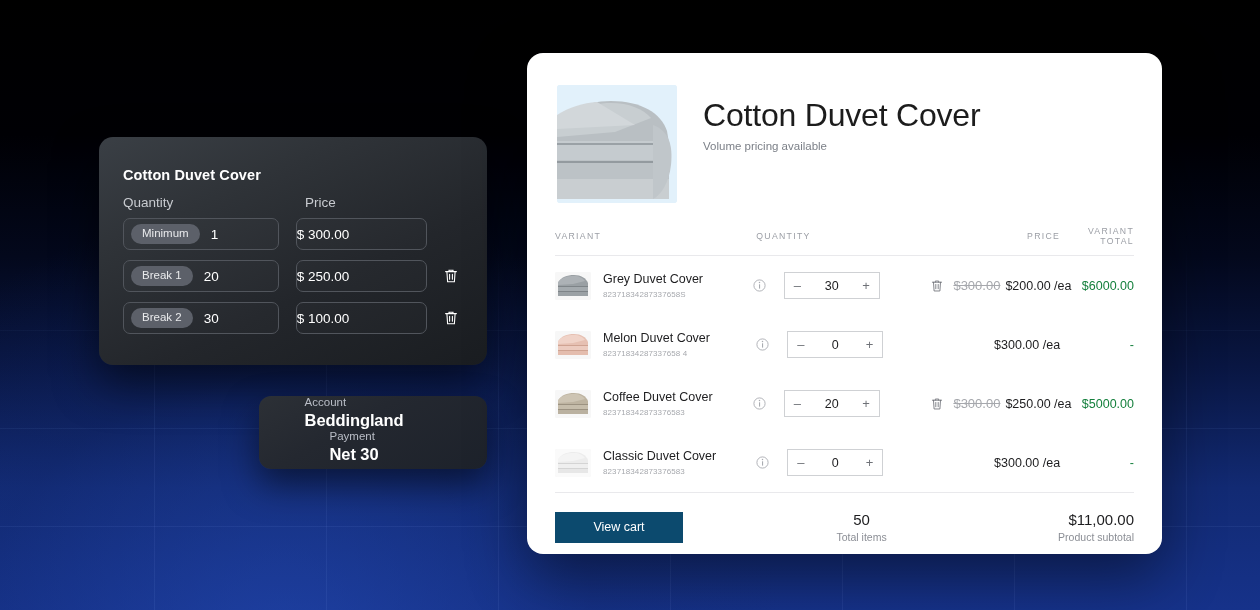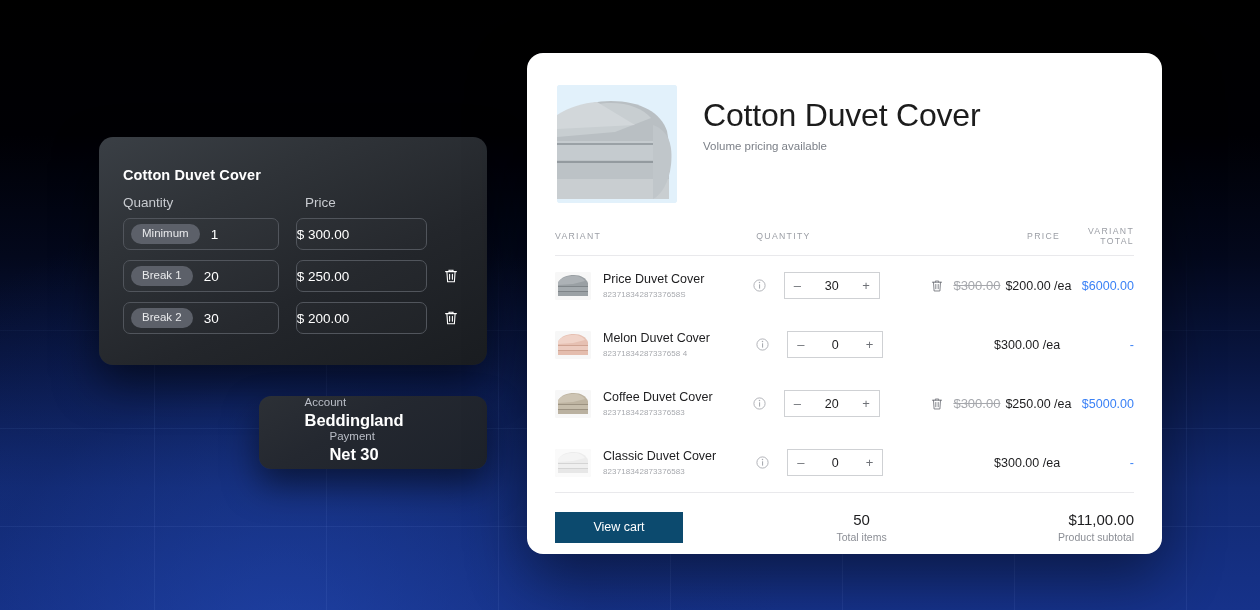--- a/index.html
+++ b/index.html
@@ -142,21 +142,21 @@
     padding: 0 9px; margin-left: 9px; background: #fff;
   }
   .stepper .sg { font-size: 13px; color: #6f7278; line-height: 1; cursor: pointer; user-select: none; }
   .stepper .sv { font-size: 12.5px; color: #1d1d1f; }
 
   .del-cell { width: 36px; display: flex; align-items: center; justify-content: center; cursor: pointer; }
   .del-cell.hidden { visibility: hidden; }
 
   .price-cell { width: 108px; text-align: right; font-size: 12.5px; color: #1d1d1f; white-space: nowrap; }
   .price-old { color: #a6a8ad; text-decoration: line-through; margin-right: 5px; font-size: 13px; }
-  .total-cell { width: 80px; text-align: right; font-size: 12.5px; color: #3b82f6; }
+  .total-cell { width: 80px; text-align: right; font-size: 12.5px; color: #15803d; }
 
   
   .panel-foot {
     margin: 0 28px; border-top: 1px solid #e9e9ec;
     padding-top: 18px; display: flex; align-items: center;
   }
   .view-cart-btn {
     width: 128px; height: 31px; background: #0c4a6e; color: #ffffff;
     font-size: 12.5px; border: none; cursor: pointer;
     display: flex; align-items: center; justify-content: center;
@@ -211,21 +211,21 @@
       </svg>
     </div>
   </div>
 
   <div class="vp-row">
     <div class="vp-field qty">
       <span class="vp-badge">Break 2</span>
       <span class="vp-val">30</span>
     </div>
     <div class="vp-field price">
-      <span class="vp-price-text">$ 200.00</span>
+      <span class="vp-price-text">$ 100.00</span>
     </div>
     <div class="vp-del">
       <svg width="14" height="16" viewBox="0 0 14 16">
         <path d="M1.6 3.6h10.8M5 3.6V2.2h4v1.4M2.9 3.6l.7 10.2h6.8l.7-10.2M5.6 6.2v5M8.4 6.2v5" fill="none" stroke="#ffffff" stroke-width="1.1" stroke-linecap="round"></path>
       </svg>
     </div>
   </div>
 </div>
 
 <div id="account-card">
@@ -280,21 +280,21 @@
               <rect width="36" height="28" fill="#f7f7f7"></rect>
               <path d="M3 11 C6 5 12 3 19 3 C26 3 31 6 33 11 L33 14 L3 14 Z" fill="#9aa0a4"></path>
               <path d="M3 10 C7 5 13 4 19 4 C24 4 28 6 30 9 L18 12 L3 13 Z" fill="#adb2b6"></path>
               <rect x="3" y="14" width="30" height="5" fill="#a4aaae"></rect>
               <rect x="3" y="19" width="30" height="5" fill="#9ba1a5"></rect>
               <rect x="3" y="14" width="30" height="1" fill="#7e8488"></rect>
               <rect x="3" y="19" width="30" height="1" fill="#7e8488"></rect>
             </svg>
           </div>
           <div class="variant-txt">
-            <div class="variant-name">Price Duvet Cover</div>
+            <div class="variant-name">Grey Duvet Cover</div>
             <div class="variant-sku">82371834287337658S</div>
           </div>
         </div>
         <div class="qty-cell">
           <span class="info-icon">
             <svg width="13" height="13" viewBox="0 0 13 13">
               <circle cx="6.5" cy="6.5" r="5.6" fill="none" stroke="#a9acb1" stroke-width=".9"></circle>
               <circle cx="6.5" cy="3.6" r=".75" fill="#a9acb1"></circle>
               <rect x="6" y="5.3" width="1.1" height="4.3" fill="#a9acb1"></rect>
             </svg>

